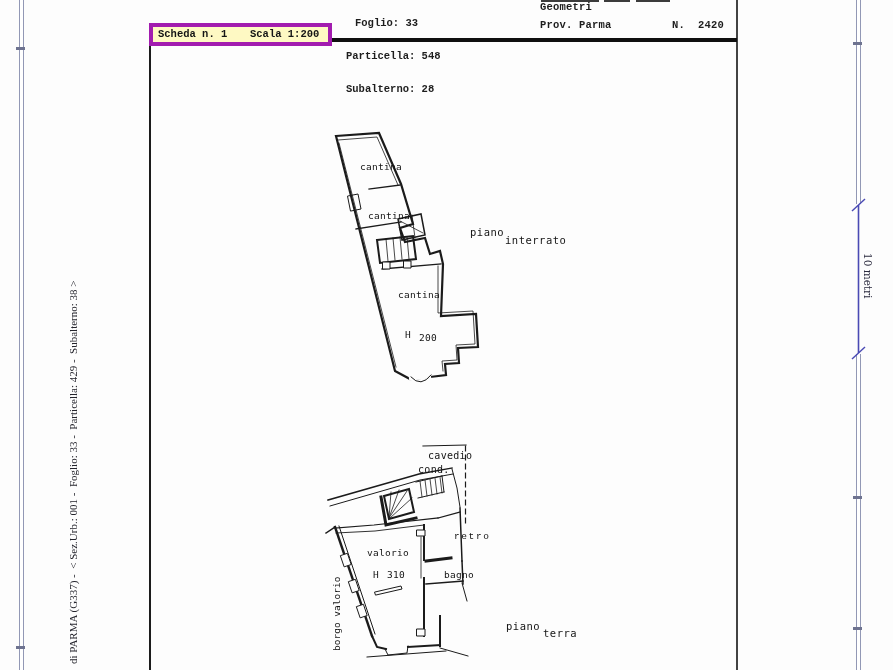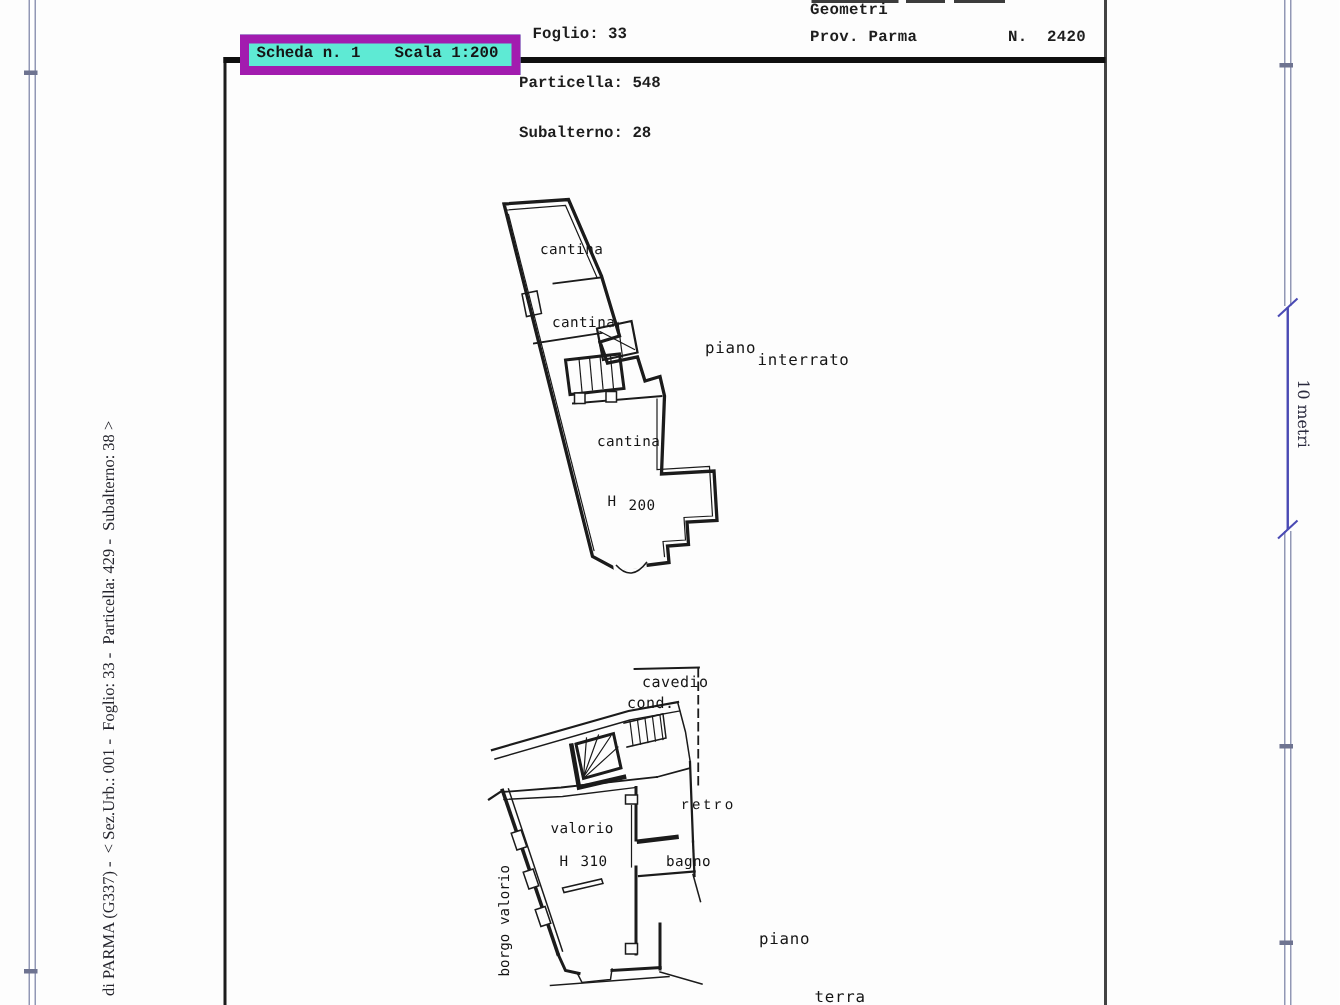--- a/index.html
+++ b/index.html
@@ -15,22 +15,22 @@
   .tick{position:absolute;width:9px;height:3px;background:#6e7390;}
 
   
   .hdr{position:absolute;font:600 10.5px "Liberation Mono", monospace;color:#1d1d1d;
        white-space:pre;letter-spacing:0.2px;}
   .hdr-block{position:absolute;font:600 10.5px "Liberation Mono", monospace;color:#1d1d1d;
        line-height:11px;white-space:pre;}
   .frag{position:absolute;height:2.5px;background:#3c3c3c;}
 
   
-  .scheda-box{position:absolute;left:160px;top:23px;width:175px;height:15px;
-      border:6px solid #a21caf;background:#5eead4;z-index:5;}
+  .scheda-box{position:absolute;left:149px;top:23px;width:175px;height:15px;
+      border:4px solid #a21caf;background:#fef9c3;z-index:5;}
   .scheda-box span{position:absolute;top:1px;font:700 10.5px "Liberation Mono", monospace;
       color:#151515;white-space:pre;}
 
   
   .frame-top{position:absolute;left:149px;top:38px;width:588px;height:3.5px;background:#101010;z-index:4;}
   .frame-left{position:absolute;left:149px;top:38px;width:2px;height:632px;background:#1c1c1c;}
   .frame-right{position:absolute;left:736px;top:0;width:1.5px;height:670px;background:#434343;}
 
   
   .plab{position:absolute;font:500 9.5px "DejaVu Sans Mono", monospace;color:#141414;
@@ -186,15 +186,15 @@
 
   <div class="plab" style="left:416px;top:450px;font-size:10px;">cavedio</div>
   <div class="plab" style="left:406px;top:464px;font-size:10px;">cond.</div>
   <div class="plab" style="left:442px;top:531px;letter-spacing:1.6px;font-family:Liberation Mono, monospace;">retro</div>
   <div class="plab" style="left:355px;top:547px;">valorio</div>
   <div class="plab" style="left:361px;top:569px;">H</div>
   <div class="plab" style="left:375px;top:569px;">310</div>
   <div class="plab" style="left:432px;top:569px;">bagno</div>
   <div class="street-rot">borgo valorio</div>
   <div class="caption" style="left:506px;top:620px;">piano</div>
-  <div class="caption" style="left:543px;top:627px;margin-top:32px;">terra</div>
+  <div class="caption" style="left:543px;top:627px;">terra</div>
 
 </div>
 
 </body></html>

